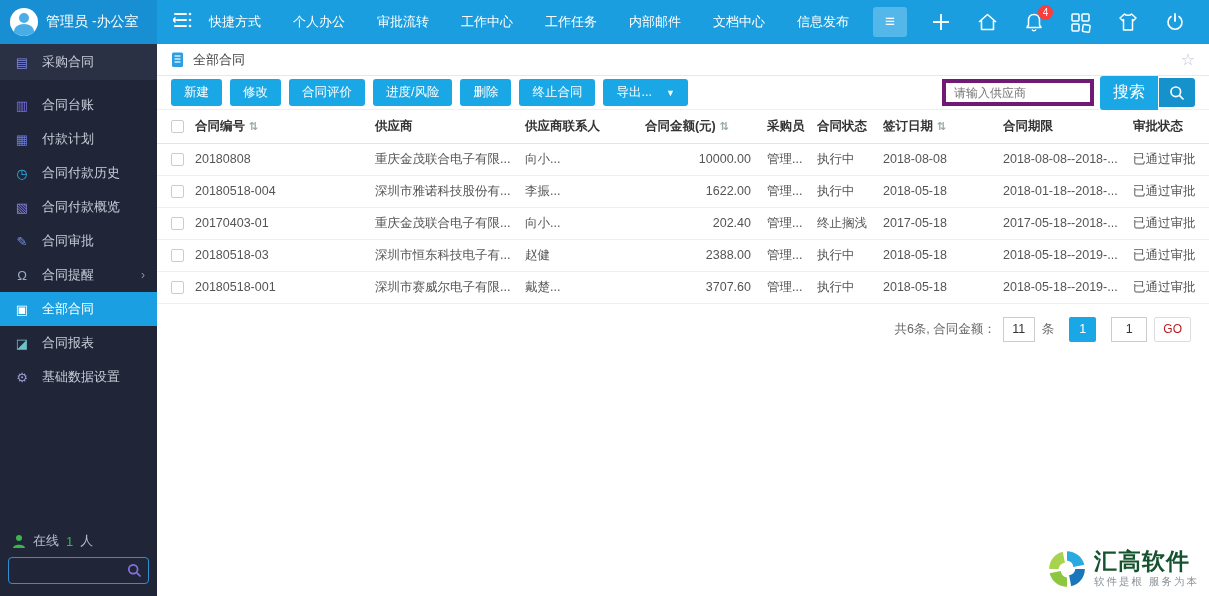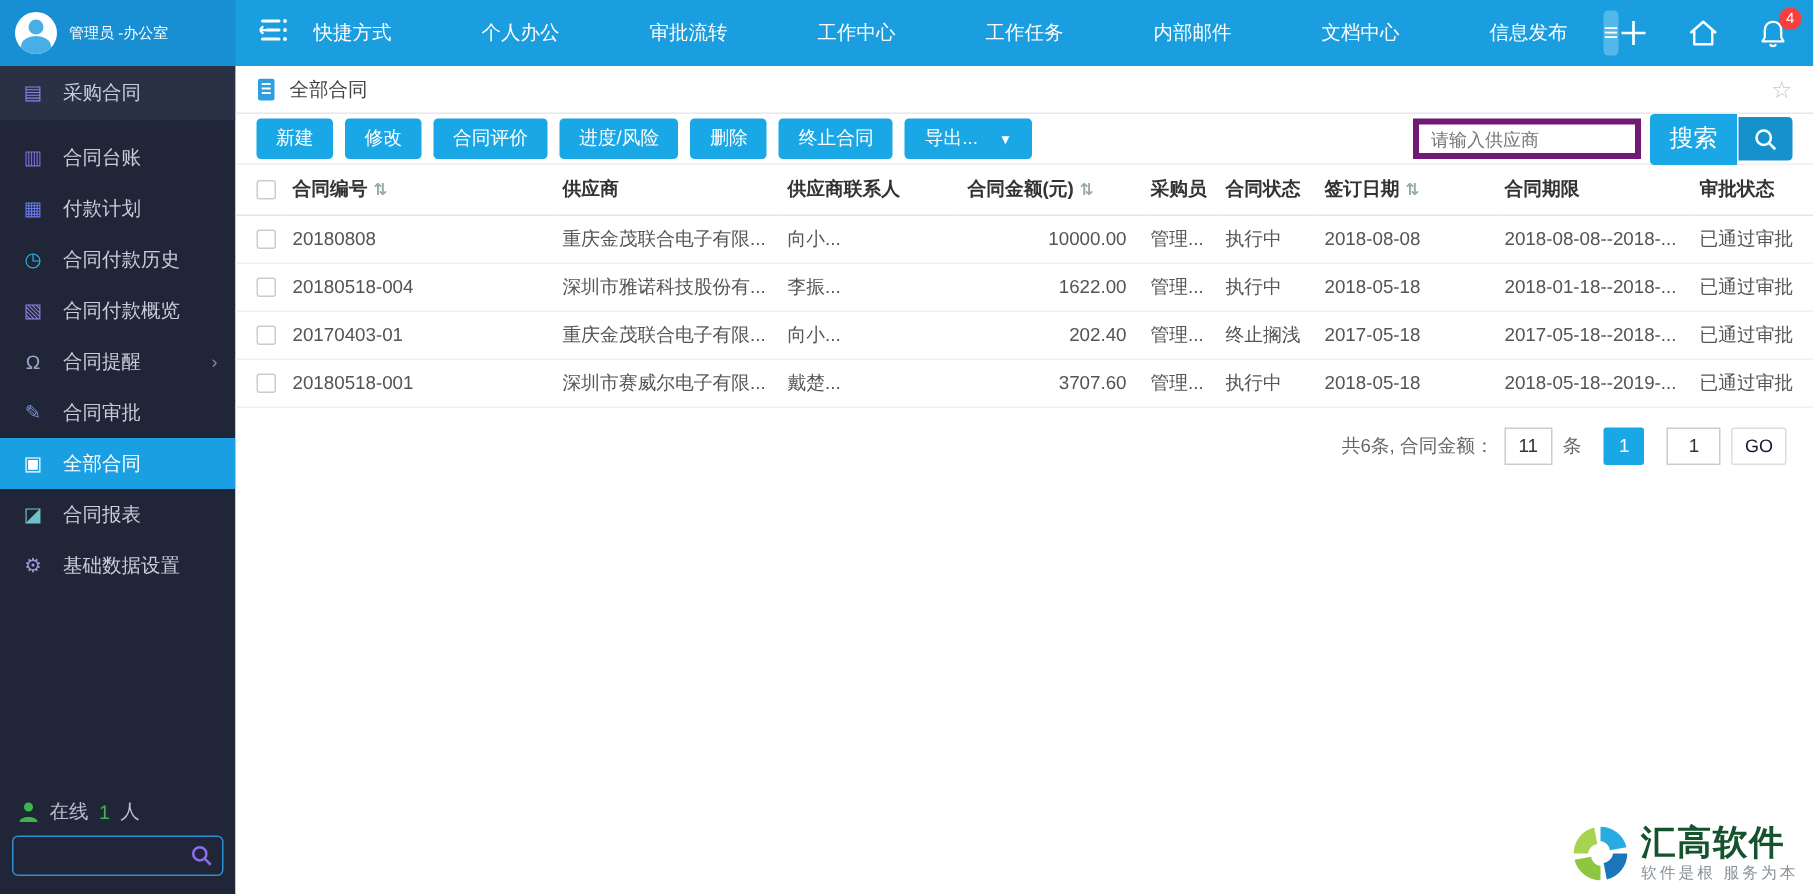--- a/index.html
+++ b/index.html
@@ -6,23 +6,23 @@
   html,body { width:1209px; height:596px; overflow:hidden; }
   body { font-family:"Liberation Sans","DejaVu Sans",sans-serif; background:#fff; }
   .screen { position:relative; width:1209px; height:596px; overflow:hidden; background:#fff; }
 
   
   .topbar { position:absolute; top:0; left:0; right:0; height:44px; background:#1a9edf; display:flex; align-items:center; color:#fff; }
   .user-sec { width:157px; height:100%; background:#178fd2; display:flex; align-items:center; gap:8px; padding-left:10px; flex:none; cursor:pointer; }
   .avatar { width:28px; height:28px; background:#fff; border-radius:50%; position:relative; flex:none; overflow:hidden; }
   .avatar::before { content:""; position:absolute; top:5px; left:9px; width:10px; height:10px; background:#4aaee6; border-radius:50%; }
   .avatar::after { content:""; position:absolute; top:16px; left:4px; width:20px; height:14px; background:#4aaee6; border-radius:50% 50% 0 0; }
-  .user-label { font-size:10px; white-space:nowrap; }
+  .user-label { font-size:14px; white-space:nowrap; }
   .collapse-ic { margin-left:16px; flex:none; }
-  .nav { display:flex; align-items:flex-end;gap:28px; }
+  .nav { display:flex; align-items:flex-end; }
   .nav-item { padding:0 16px; font-size:13px; line-height:44px; cursor:pointer; white-space:nowrap; }
   .menu-box { width:34px; height:30px; background:#54b7ea; border-radius:3px; margin-left:8px; display:flex; align-items:center; justify-content:center; font-size:17px; cursor:pointer; }
   .top-icons { margin-left:auto; display:flex; align-items:center; gap:26px; padding-right:24px; }
   .tico { position:relative; cursor:pointer; display:flex; align-items:center; }
   .badge { position:absolute; top:-7px; right:-9px; min-width:15px; height:15px; background:#fa3e3e; border-radius:8px; font-size:10px; line-height:15px; text-align:center; padding:0 2px; }
 
   
   .sidebar { position:absolute; top:44px; left:0; width:157px; bottom:0; background:#202638; color:#c9cdd9; font-size:13px; }
   .side-item { height:34px; display:flex; align-items:center; padding-left:14px; cursor:pointer; }
   .side-item[data-state="section"] { background:#2a3144; height:36px; margin-bottom:8px; }
@@ -67,21 +67,21 @@
   th:first-child, td:first-child { padding-left:14px; }
   .amount { text-align:right; padding-right:12px; }
   th.amount { padding-right:34px;margin-left:48px; }
   .cb { width:13px; height:13px; border:1px solid #ccc; border-radius:2px; background:#fff; display:inline-block; vertical-align:middle; cursor:pointer; }
   .sort[data-sort="true"]::after { content:"⇅"; color:#9aa; font-size:11px; margin-left:4px; }
 
   .pager { display:flex; align-items:center; justify-content:flex-end; gap:7px; padding:13px 18px 0 0; font-size:12.5px; color:#666; }
   .pp-input { width:32px; height:25px; border:1px solid #ccc; text-align:center; font-size:12.5px; color:#333; outline:none; }
   .page-btn { width:27px; height:25px; background:#1aa7e6; color:#fff; border:none; border-radius:2px; font-size:12.5px; cursor:pointer; margin-left:8px; }
   .goto-input { width:36px; height:25px; border:1px solid #ccc; text-align:center; font-size:12.5px; color:#333; outline:none; margin-left:8px; }
-  .go-btn { height:25px; padding:0 8px; border:1px solid #ddd; background:#fff; color:#0f172a; border-radius:2px; font-size:12px; cursor:pointer; }
+  .go-btn { height:25px; padding:0 8px; border:1px solid #ddd; background:#fff; color:#b91c1c; border-radius:2px; font-size:12px; cursor:pointer; }
 
   
   .logo { position:absolute; right:10px; bottom:6px; display:flex; align-items:center; gap:6px; }
   .logo-name { font-size:23px; color:#14532d; font-weight:bold; letter-spacing:1px; line-height:1.1; }
   .logo-tag { font-size:10.5px; color:#8a9298; letter-spacing:2px; }
 </style>
 </head>
 <body>
 
 <div class="screen">
@@ -187,29 +187,29 @@
           <span class="arrow"></span>
         </div>
 
         <div class="side-item">
           <span class="si" data-icon="clipboard"></span>
           <span>合同付款概览</span>
           <span class="arrow"></span>
         </div>
 
         <div class="side-item">
+          <span class="si" data-icon="approval"></span>
+          <span>合同审批</span>
+          <span class="arrow"></span>
+        </div>
+
+        <div class="side-item">
           <span class="si" data-icon="bell"></span>
           <span>合同提醒</span>
           <span class="arrow" data-sub="true"></span>
-        </div>
-
-        <div class="side-item">
-          <span class="si" data-icon="approval"></span>
-          <span>合同审批</span>
-          <span class="arrow"></span>
         </div>
 
         <div class="side-item" data-state="active">
           <span class="si" data-icon="briefcase"></span>
           <span>全部合同</span>
           <span class="arrow"></span>
         </div>
 
         <div class="side-item">
           <span class="si" data-icon="chart"></span>
@@ -376,20 +376,32 @@
             <td>重庆金茂联合电子有限...</td>
             <td>向小...</td>
             <td class="amount">202.40</td>
             <td>管理...</td>
             <td>终止搁浅</td>
             <td>2017-05-18</td>
             <td>2017-05-18--2018-...</td>
             <td>已通过审批</td>
           </tr>
 
+          <tr>
+            <td><span class="cb"></span></td>
+            <td>20180518-03</td>
+            <td>深圳市恒东科技电子有...</td>
+            <td>赵健</td>
+            <td class="amount">2388.00</td>
+            <td>管理...</td>
+            <td>执行中</td>
+            <td>2018-05-18</td>
+            <td>2018-05-18--2019-...</td>
+            <td>已通过审批</td>
+          </tr>
 
 
           <tr>
             <td><span class="cb"></span></td>
             <td>20180518-001</td>
             <td>深圳市赛威尔电子有限...</td>
             <td>戴楚...</td>
             <td class="amount">3707.60</td>
             <td>管理...</td>
             <td>执行中</td>

